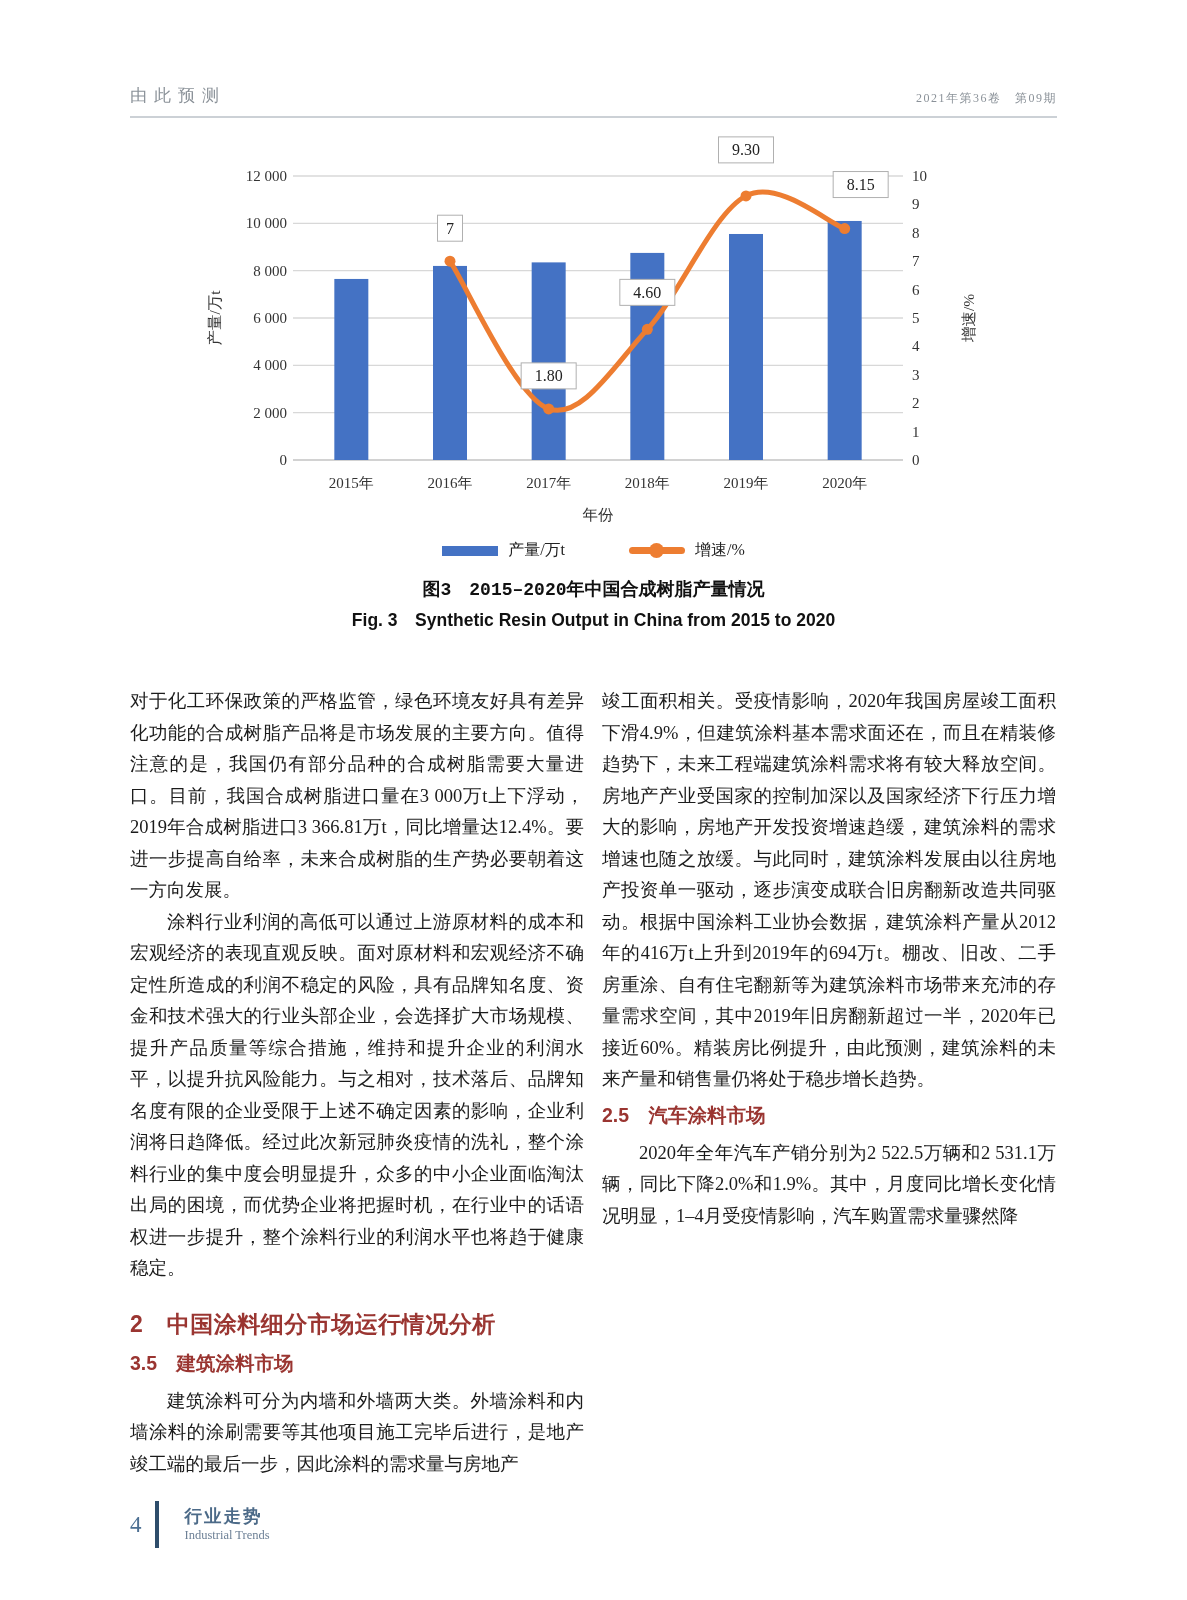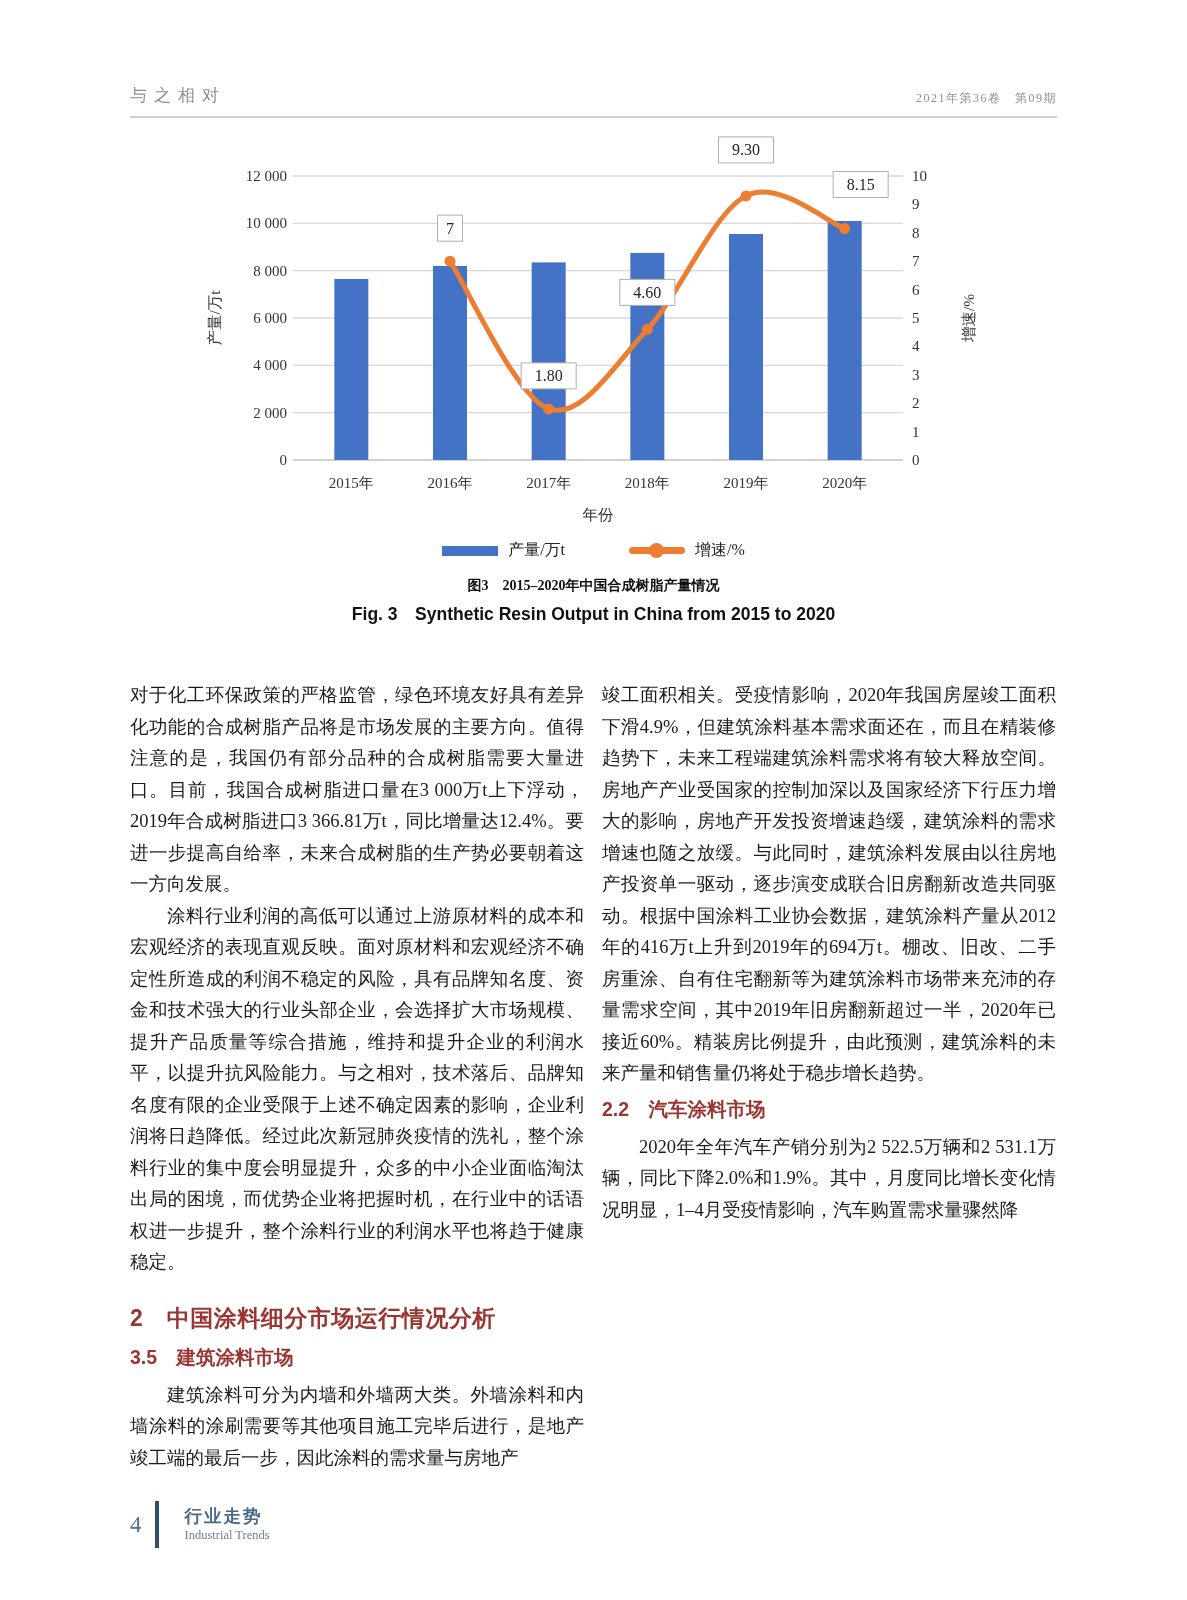--- a/index.html
+++ b/index.html
@@ -21,22 +21,22 @@
   #chart-svg{overflow:visible;display:inline-block;}
   .tick{font-family:"Liberation Serif","DejaVu Serif",serif;font-size:15px;fill:#333;}
   .dlabel{font-family:"Liberation Serif","DejaVu Serif",serif;font-size:16px;fill:#222;}
   .axis-title{font-family:"Liberation Serif","DejaVu Serif",serif;font-size:15.5px;fill:#333;}
   .legend{display:flex;justify-content:center;align-items:center;gap:64px;
     margin-top:2px;font-size:16px;color:#222;}
   .legend-item{display:flex;align-items:center;gap:10px;}
   .swatch-bar{width:56px;height:10px;display:inline-block;}
   .swatch-line{width:56px;height:7px;border-radius:4px;display:inline-block;position:relative;}
   .swatch-line .dot{width:15px;height:15px;border-radius:50%;position:absolute;left:20px;top:-4px;}
-  .caption-zh{margin-top:16px;font-weight:bold;font-size:14px;color:#111;
-    font-family:Liberation Serif, serif;}
+  .caption-zh{margin-top:16px;font-weight:bold;font-size:18px;color:#111;
+    font-family:Liberation Mono, monospace;}
   .caption-en{margin-top:7px;font-weight:bold;font-size:17.5px;color:#111;
     font-family:Liberation Sans, sans-serif;}
   
   .columns{display:flex;gap:18px;margin-top:54px;}
   .col{width:454px;}
   .col p{margin:0;font-size:18.5px;line-height:31.5px;text-align:justify;}
   .col p.indent{text-indent:2em;}
   .col h2{margin:24px 0 10px 0;color:#9a3531;font-size:23px;font-weight:700;
     font-family:"Liberation Sans","DejaVu Sans",sans-serif;letter-spacing:0.5px;}
   .col h3{margin:6px 0 9px 0;color:#9a3531;font-size:19.5px;font-weight:700;
@@ -49,21 +49,21 @@
   .footer-labels .zh{font-size:17.5px;color:#4c6a88;font-weight:600;letter-spacing:2px;
     font-family:"Liberation Sans","DejaVu Sans",sans-serif;}
   .footer-labels .en{font-size:12.5px;color:#6d8096;font-family:"Liberation Serif","DejaVu Serif",serif;}
 </style>
 </head>
 <body>
 
 <div class="page">
 
   <div class="header">
-    <span class="journal">与之相对</span>
+    <span class="journal">由此预测</span>
     <span class="issue">2021年第36卷　第09期</span>
   </div>
 
   <div class="figure">
     <svg id="chart-svg" width="800" height="392" viewBox="0 0 800 392">
         <line x1="99" x2="709" y1="318" y2="318" stroke="#c3c3c3" stroke-width="1.3"></line>
         <text x="93" y="323" text-anchor="end" class="tick">0</text>
         <line x1="99" x2="709" y1="270.6666666666667" y2="270.6666666666667" stroke="#d8d8d8" stroke-width="1.3"></line>
         <text x="93" y="275.6666666666667" text-anchor="end" class="tick">2 000</text>
         <line x1="99" x2="709" y1="223.33333333333334" y2="223.33333333333334" stroke="#d8d8d8" stroke-width="1.3"></line>
@@ -138,21 +138,21 @@
   <div class="columns">
     <div class="col">
       <p>对于化工环保政策的严格监管，绿色环境友好具有差异化功能的合成树脂产品将是市场发展的主要方向。值得注意的是，我国仍有部分品种的合成树脂需要大量进口。目前，我国合成树脂进口量在3 000万t上下浮动，2019年合成树脂进口3 366.81万t，同比增量达12.4%。要进一步提高自给率，未来合成树脂的生产势必要朝着这一方向发展。</p>
       <p class="indent">涂料行业利润的高低可以通过上游原材料的成本和宏观经济的表现直观反映。面对原材料和宏观经济不确定性所造成的利润不稳定的风险，具有品牌知名度、资金和技术强大的行业头部企业，会选择扩大市场规模、提升产品质量等综合措施，维持和提升企业的利润水平，以提升抗风险能力。与之相对，技术落后、品牌知名度有限的企业受限于上述不确定因素的影响，企业利润将日趋降低。经过此次新冠肺炎疫情的洗礼，整个涂料行业的集中度会明显提升，众多的中小企业面临淘汰出局的困境，而优势企业将把握时机，在行业中的话语权进一步提升，整个涂料行业的利润水平也将趋于健康稳定。</p>
       <h2>2　中国涂料细分市场运行情况分析</h2>
       <h3>3.5　建筑涂料市场</h3>
       <p class="indent">建筑涂料可分为内墙和外墙两大类。外墙涂料和内墙涂料的涂刷需要等其他项目施工完毕后进行，是地产竣工端的最后一步，因此涂料的需求量与房地产</p>
     </div>
     <div class="col">
       <p>竣工面积相关。受疫情影响，2020年我国房屋竣工面积下滑4.9%，但建筑涂料基本需求面还在，而且在精装修趋势下，未来工程端建筑涂料需求将有较大释放空间。房地产产业受国家的控制加深以及国家经济下行压力增大的影响，房地产开发投资增速趋缓，建筑涂料的需求增速也随之放缓。与此同时，建筑涂料发展由以往房地产投资单一驱动，逐步演变成联合旧房翻新改造共同驱动。根据中国涂料工业协会数据，建筑涂料产量从2012年的416万t上升到2019年的694万t。棚改、旧改、二手房重涂、自有住宅翻新等为建筑涂料市场带来充沛的存量需求空间，其中2019年旧房翻新超过一半，2020年已接近60%。精装房比例提升，由此预测，建筑涂料的未来产量和销售量仍将处于稳步增长趋势。</p>
-      <h3>2.2　汽车涂料市场</h3>
+      <h3>2.5　汽车涂料市场</h3>
       <p class="indent">2020年全年汽车产销分别为2 522.5万辆和2 531.1万辆，同比下降2.0%和1.9%。其中，月度同比增长变化情况明显，1–4月受疫情影响，汽车购置需求量骤然降</p>
     </div>
   </div>
 
   <div class="footer">
     <span class="pagenum">4</span>
     <span class="footer-bar"></span>
     <span class="footer-labels">
       <span class="zh">行业走势</span>
       <span class="en">Industrial Trends</span>

